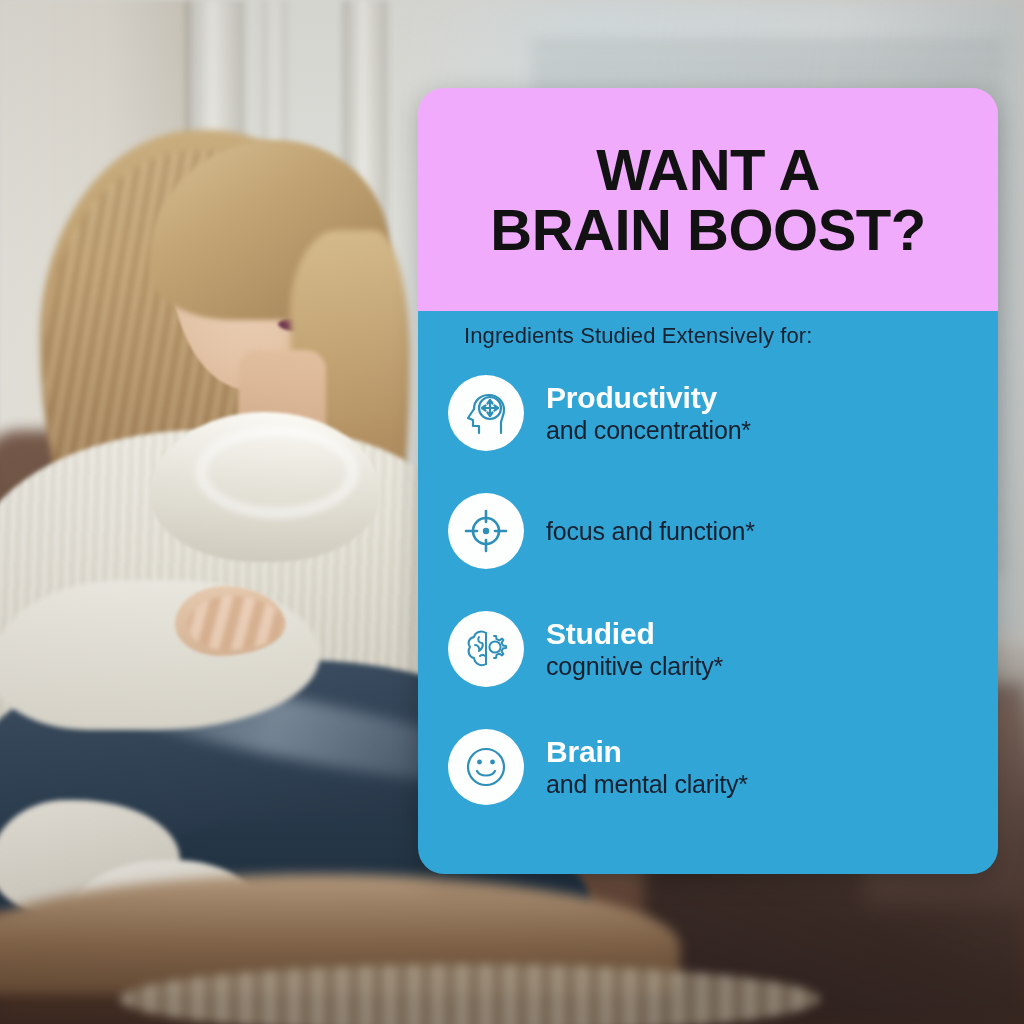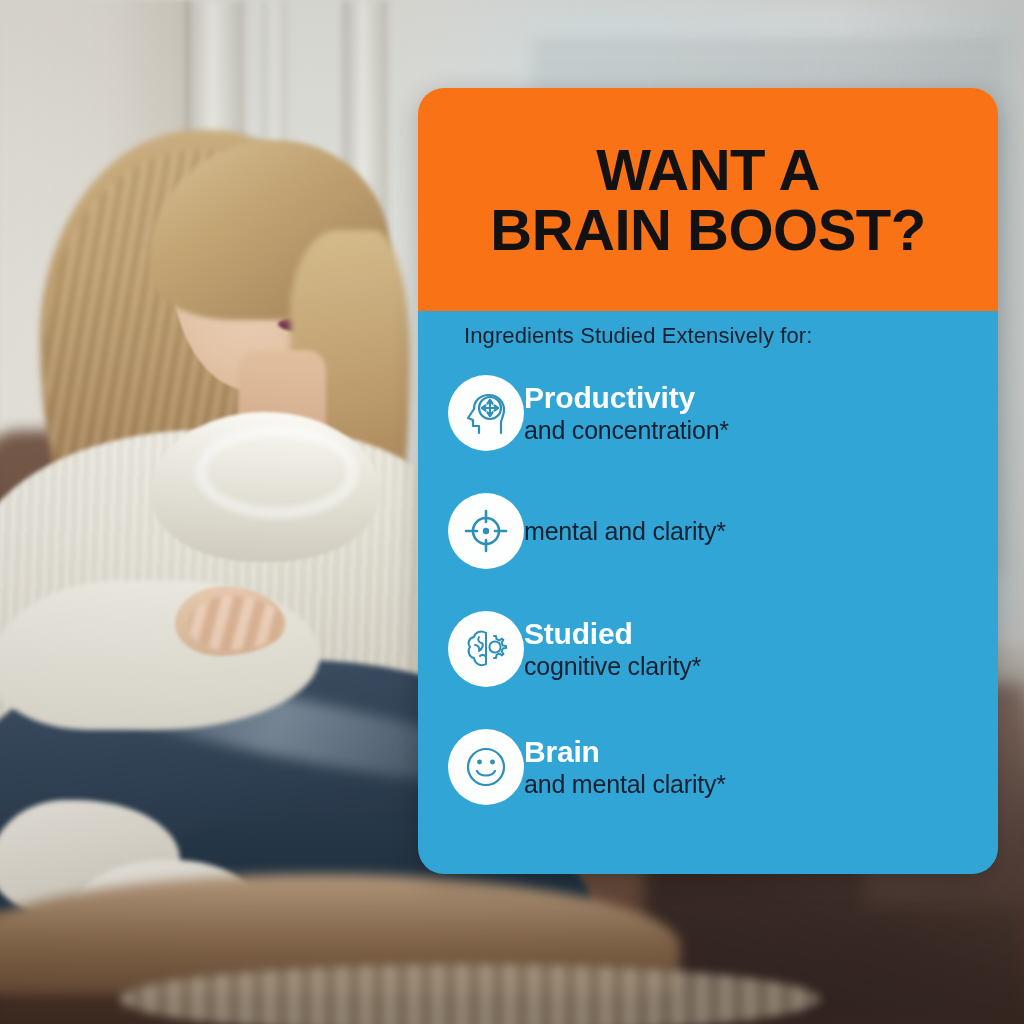--- a/index.html
+++ b/index.html
@@ -245,21 +245,21 @@
   .card {
     position:absolute;
     left:418px; top:88px;
     width:580px; height:786px;
     border-radius: 26px;
     overflow:hidden;
     box-shadow: 0 6px 26px rgba(0,0,0,0.22);
   }
   .card-head {
     height: 223px;
-    background: #f97316;
+    background: #f0abfc;
     display:flex; align-items:center; justify-content:center;
   }
   .card-title {
     margin:0;
     color:#121212;
     font-size: 58px;
     line-height: 1.03;
     font-weight: 700;
     letter-spacing: -0.5px;
     text-align:center;
@@ -276,20 +276,21 @@
     color: #17202f;
     font-size: 22px;
     font-weight: 400;
     letter-spacing: 0.1px;
   }
 
   .benefit-list { margin:0; padding:0; list-style:none; }
   .benefit {
     display:flex;
     align-items:center;
+    gap: 22px;
     margin-bottom: 14px;
     height: 104px;
   }
   .benefit-icon {
     flex: 0 0 auto;
     width: 76px; height: 76px;
     border-radius: 50%;
     background: #fdfefe;
     display:flex; align-items:center; justify-content:center;
   }
@@ -396,21 +397,21 @@
 
         <li class="benefit">
           <span class="benefit-icon">
             <svg width="52" height="52" viewBox="0 0 52 52" fill="none" stroke="#2e8fb8" stroke-width="2.6" stroke-linecap="round">
               <circle cx="26" cy="26" r="13"></circle>
               <circle cx="26" cy="26" r="3.2" fill="#2e8fb8" stroke="none"></circle>
               <path d="M26 6 L26 17 M26 35 L26 46 M6 26 L17 26 M35 26 L46 26"></path>
             </svg>
           </span>
           <span class="benefit-text">
-            <span class="benefit-sub">mental and clarity*</span>
+            <span class="benefit-sub">focus and function*</span>
           </span>
         </li>
 
         <li class="benefit">
           <span class="benefit-icon">
             <svg width="52" height="52" viewBox="0 0 52 52" fill="none" stroke="#2e8fb8" stroke-width="2" stroke-linecap="round" stroke-linejoin="round">
               <path d="M26 10 C21 7 15 9 14 14 C9 15 7 20 10 24 C7 28 9 34 14 35 C15 41 21 44 26 41 Z"></path>
               <path d="M19 14 C17 17 19 20 22 20 M15 22 C18 22 20 25 19 28 M20 33 C22 31 25 32 26 34 M22 20 C24 22 22 26 19 28"></path>
               <path d="M26 10 L26 41"></path>
               <path d="M34 13 L36 13 L36.6 16.2 L39.4 17.4 L42 15.6 L43.4 17 L41.6 19.6 L42.8 22.4 L46 23 L46 25 L42.8 25.6 L41.6 28.4 L43.4 31 L42 32.4 L39.4 30.6 L36.6 31.8 L36 35 L34 35"></path>

